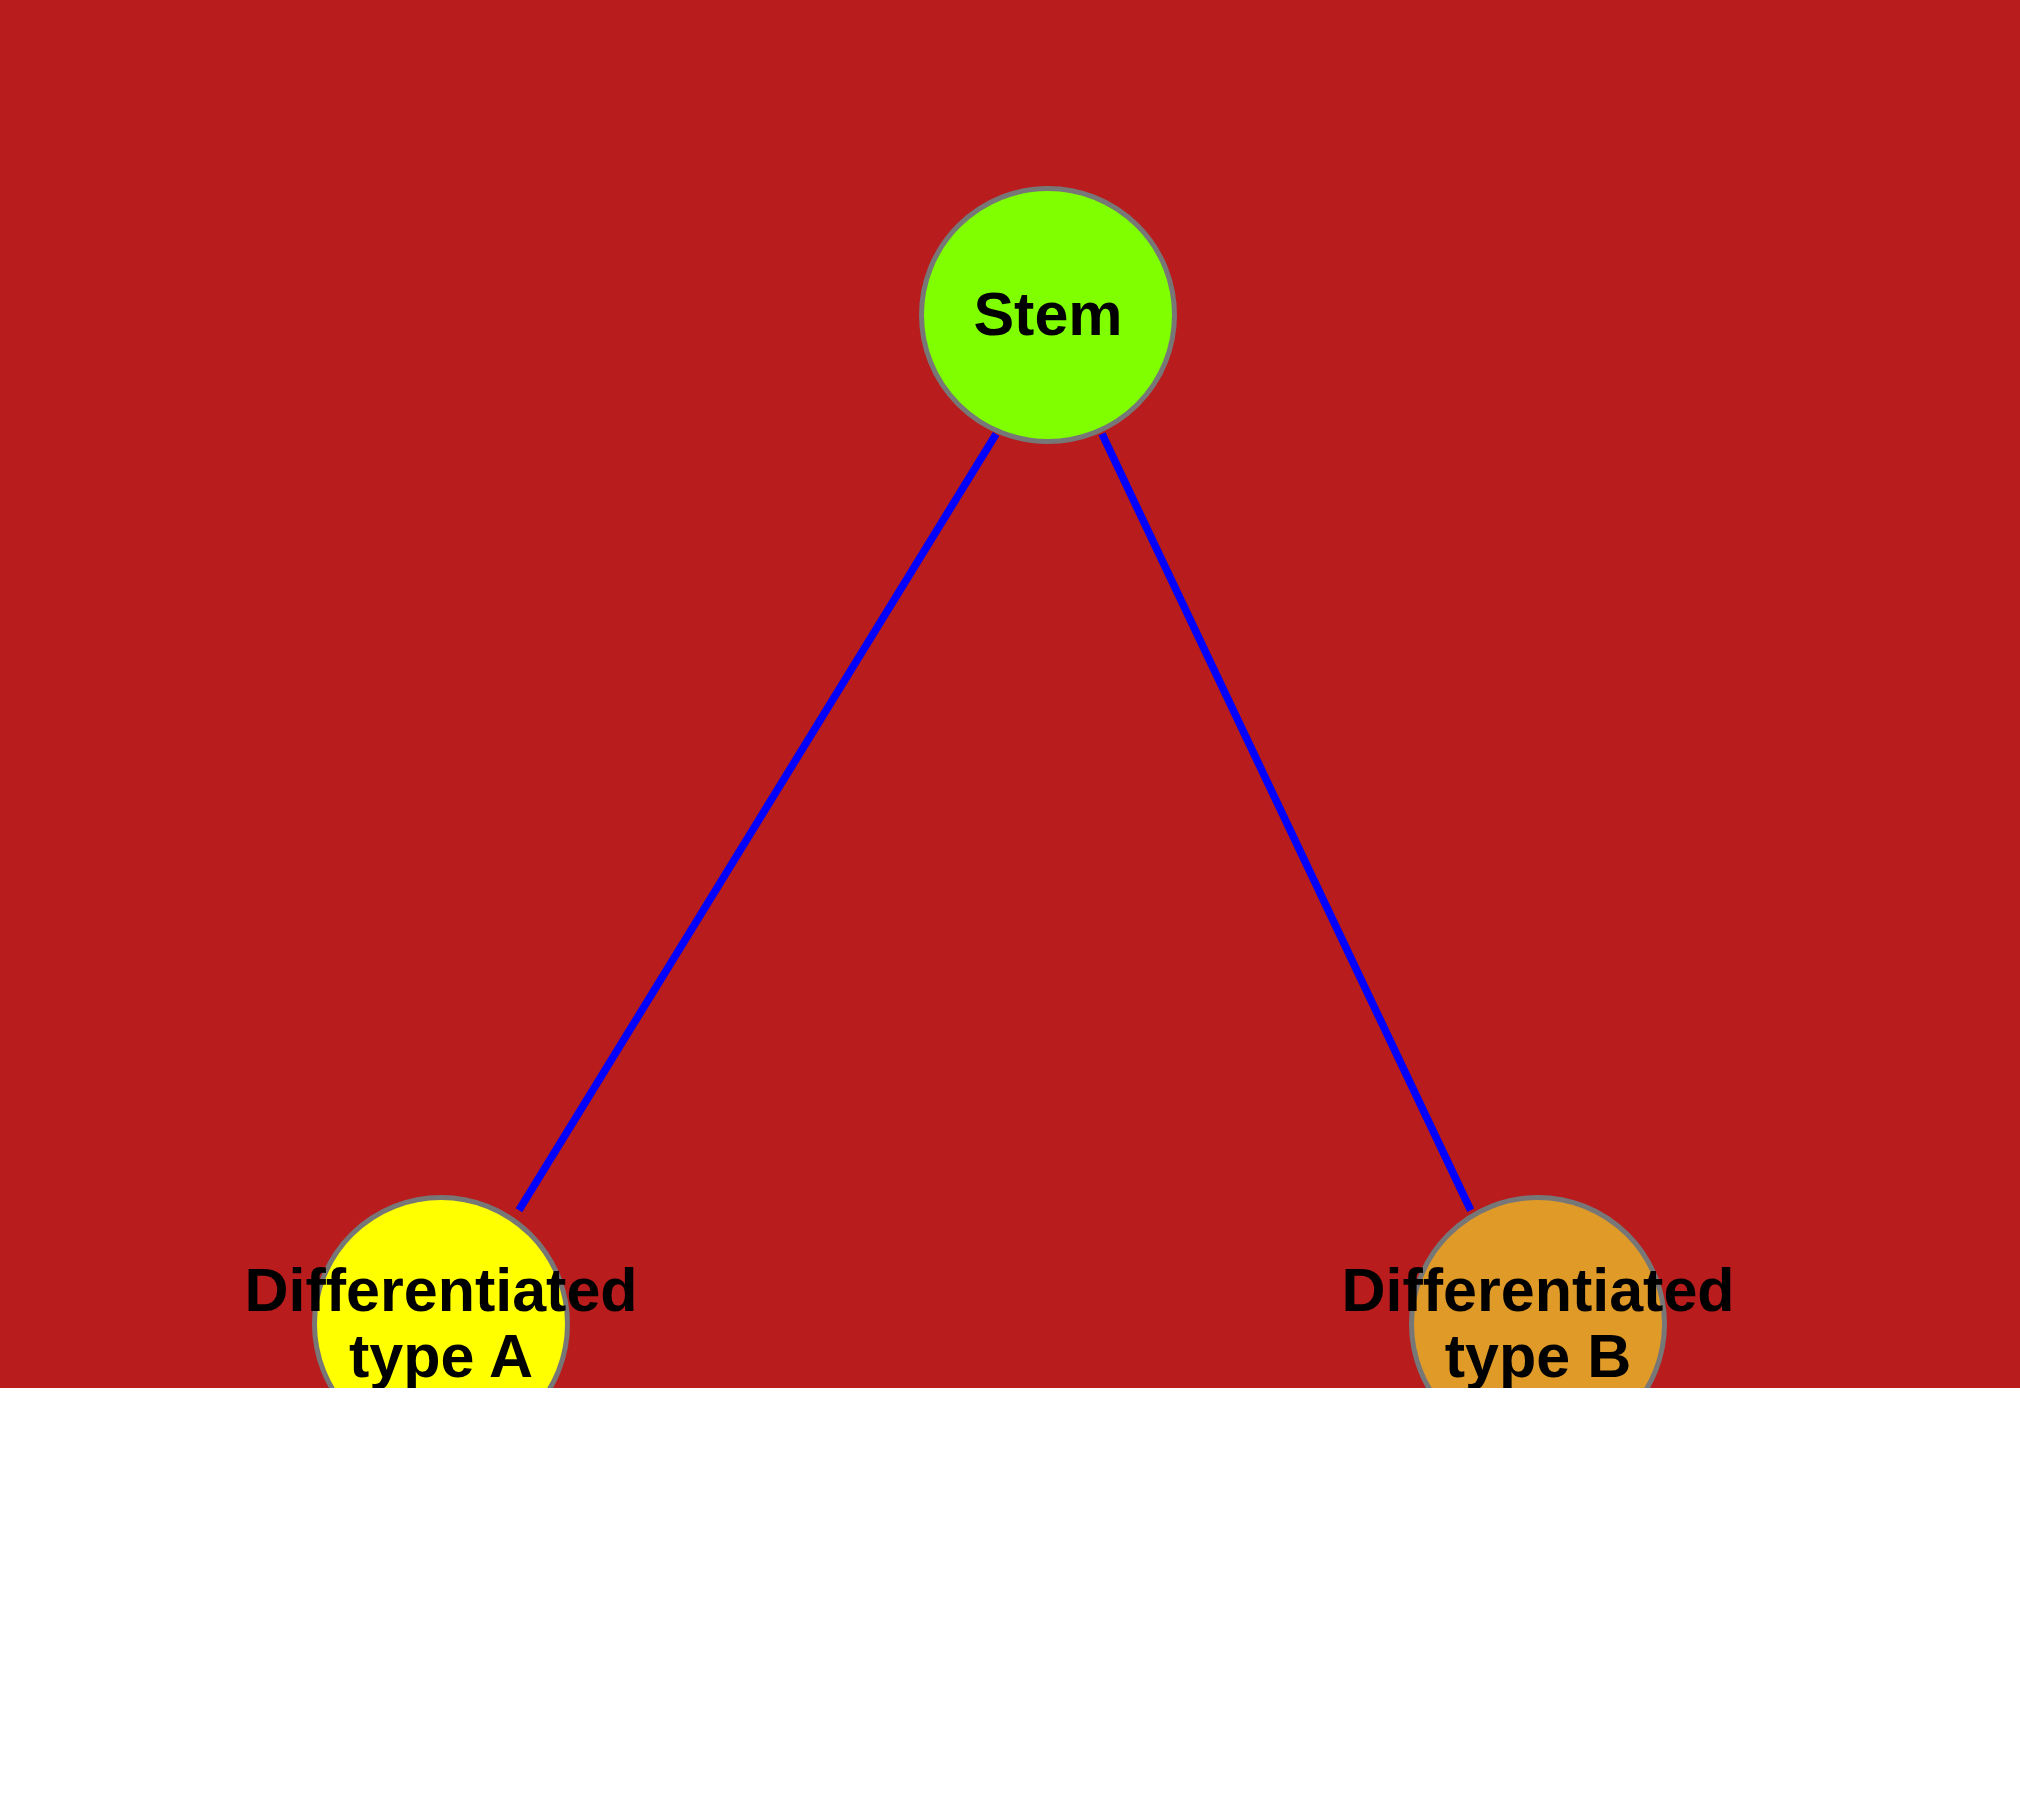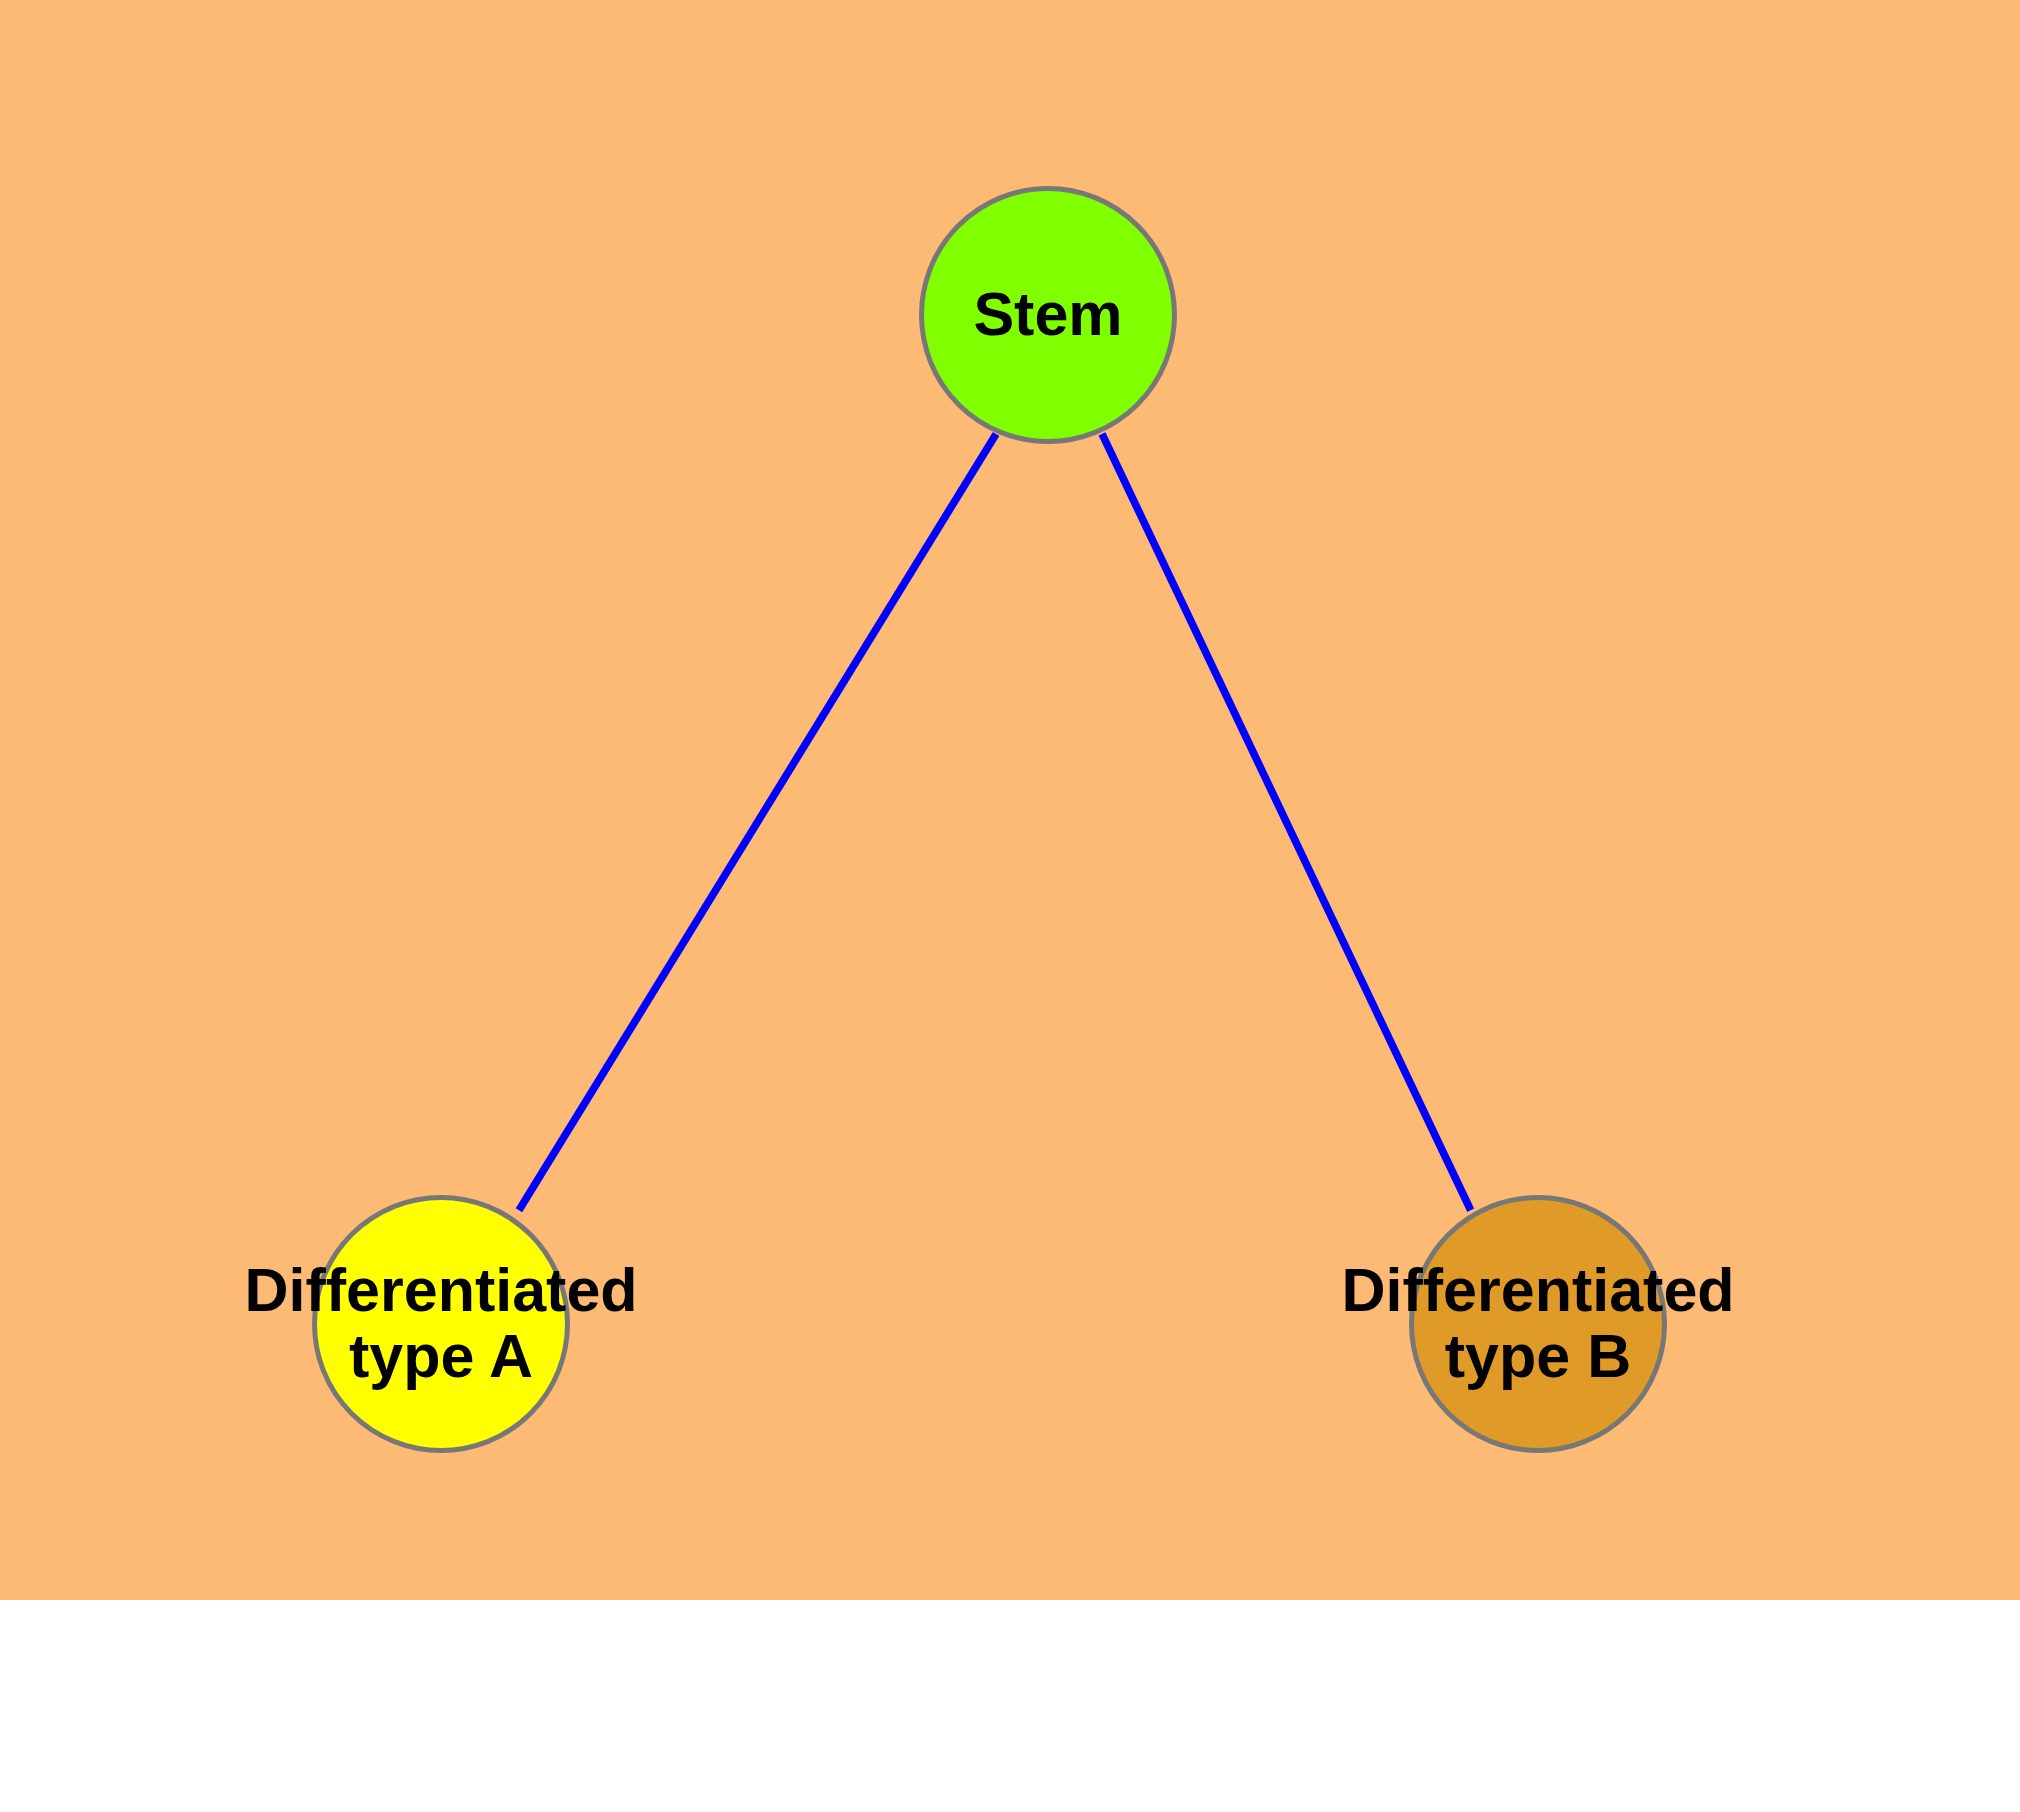--- a/index.html
+++ b/index.html
@@ -37,21 +37,21 @@
     color: #000000;
     font-weight: bold;
     line-height: 1.08;
     white-space: pre;
     pointer-events: none;
   }
 </style>
 </head>
 <body>
 
-<div id="canvas" style="width: 2021px; height: 1600px; background: #fdba74;">
+<div id="canvas" style="width: 2021px; height: 1388px; background: #b91c1c;">
 
   <svg id="edge-layer" viewBox="0 0 2384 2138" xmlns="http://www.w3.org/2000/svg" style="width: 2021px; height: 1812px;">
       <line x1="1175" y1="512" x2="612" y2="1428" stroke="#0000ff" stroke-width="9" stroke-linecap="butt"></line>
       <line x1="1300" y1="512" x2="1735" y2="1428" stroke="#0000ff" stroke-width="9" stroke-linecap="butt"></line>
     </svg>
 
   <div id="node-layer">
       <div class="node" style="left: 1048px; top: 315px; width: 258px; height: 258px; background: rgb(127, 255, 0); border-color: rgb(119, 119, 119); border-width: 5.1px;"></div>
       <div class="node" style="left: 441px; top: 1324px; width: 258px; height: 258px; background: rgb(255, 255, 0); border-color: rgb(119, 119, 119); border-width: 5.1px;"></div>
       <div class="node" style="left: 1538px; top: 1324px; width: 258px; height: 258px; background: rgb(224, 154, 40); border-color: rgb(119, 119, 119); border-width: 5.1px;"></div>

